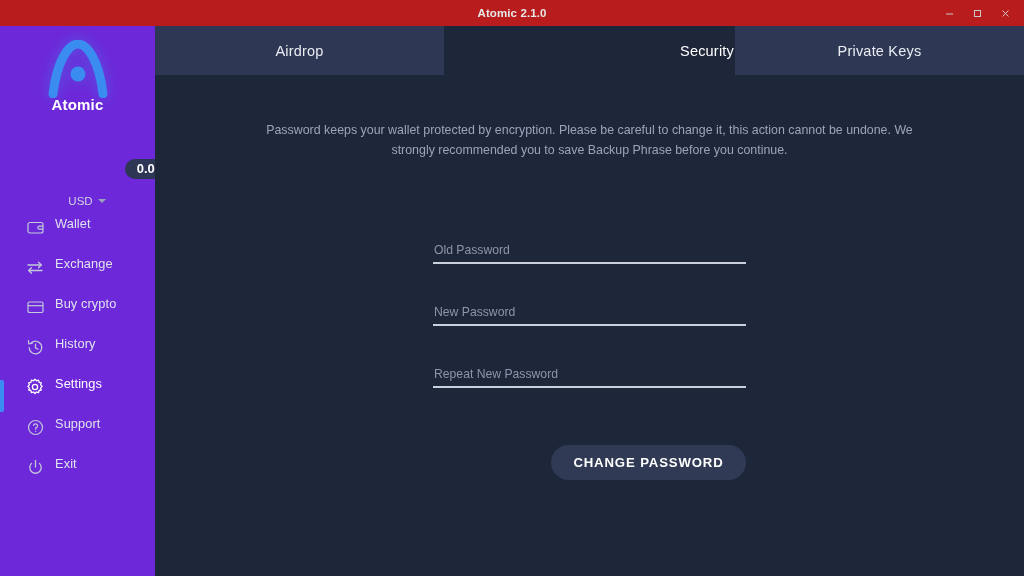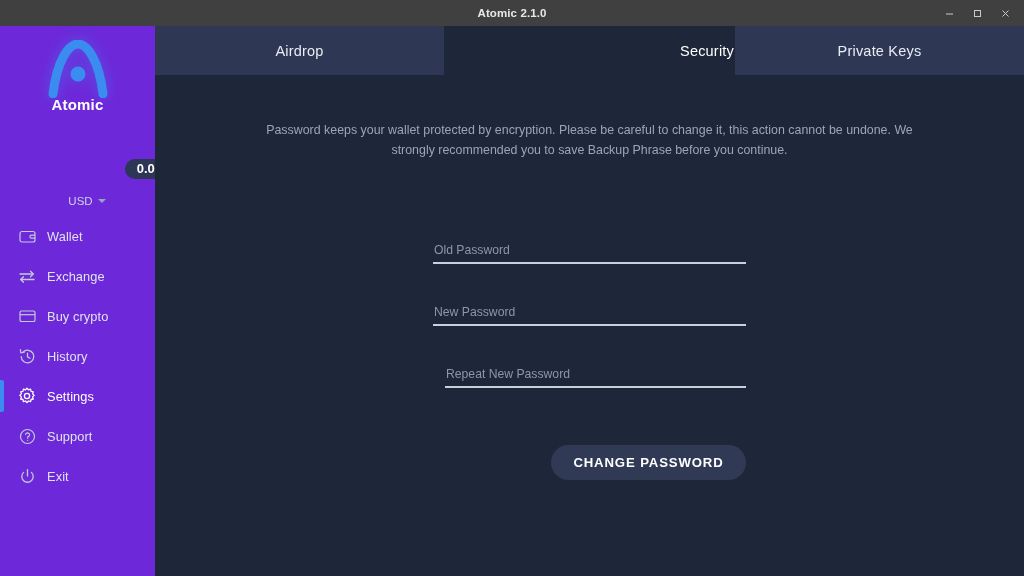--- a/index.html
+++ b/index.html
@@ -20,21 +20,21 @@
     width: 1024px;
     height: 576px;
     background: #1e2639;
   }
 
   .titlebar {
     position: absolute;
     top: 0; left: 0;
     width: 1024px;
     height: 26px;
-    background: #404040;
+    background: #b91c1c;
     display: flex;
     align-items: center;
     justify-content: center;
   }
   .titlebar-title {
     color: #e6e7e8;
     font-size: 11.5px;
     font-weight: bold;
     letter-spacing: 0.1px;
   }
@@ -121,22 +121,22 @@
     border-left: 4px solid transparent;
     border-right: 4px solid transparent;
     border-top: 4px solid #9aa3bb;
   }
 
   .nav { position: absolute; top: 190px; left: 0; width: 155px; }
   .nav-item {
     position: relative;
     height: 40px;
     display: flex;
-    align-items: center;
-    padding-left: 16px;
+    align-items: flex-start;
+    padding-left: 24px;
     cursor: default;
   }
   .nav-item .nav-icon {
     width: 22px;
     height: 22px;
     display: flex;
     align-items: center;
     justify-content: center;
     color: #c3cada;
     flex: 0 0 22px;
@@ -212,21 +212,21 @@
     top: 162px;
     left: 278px;
     width: 313px;
   }
   .field {
     position: relative;
     height: 27px;
     margin-bottom: 35px;
     border-bottom: 2px solid #c9cfdd;
   }
-  .field:last-of-type { margin-bottom: 0; margin-left: 12px; }
+  .field:last-of-type { margin-bottom: 0; }
   .field input {
     width: 100%;
     height: 25px;
     background: transparent;
     border: none;
     outline: none;
     color: #e6e9f1;
     font-family: "Liberation Sans", sans-serif;
     font-size: 12.2px;
     padding: 0 1px;

